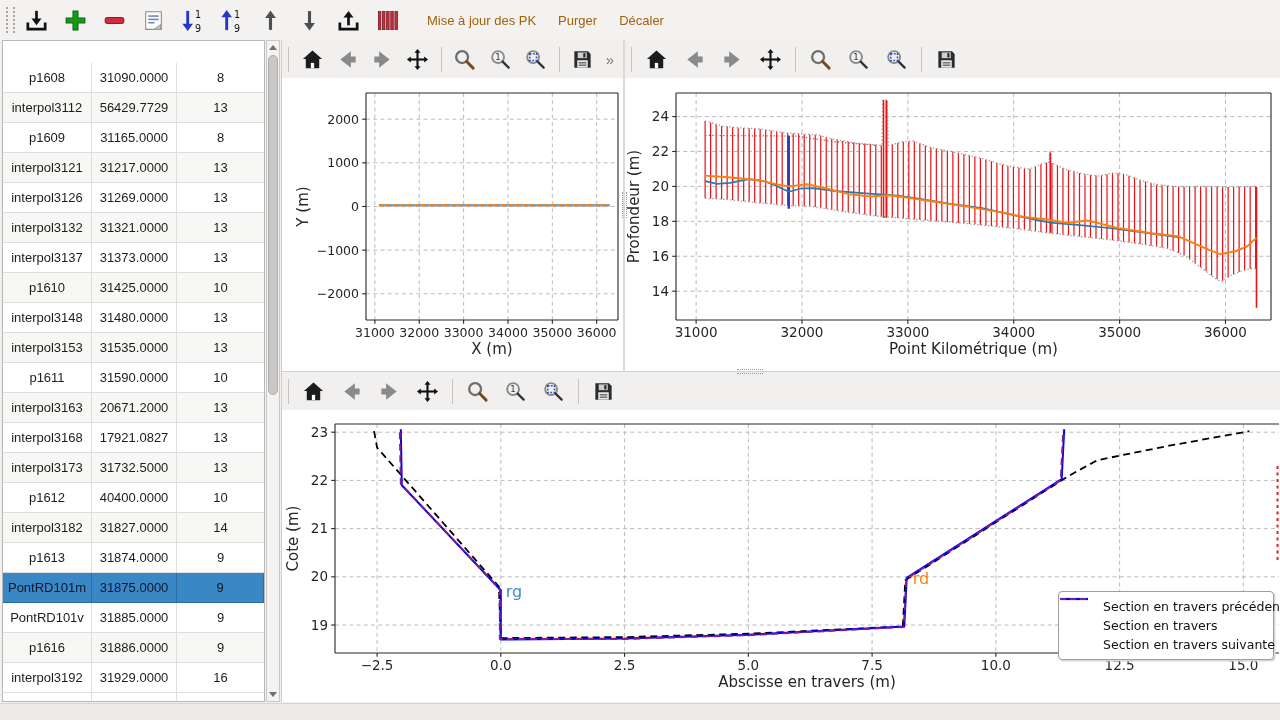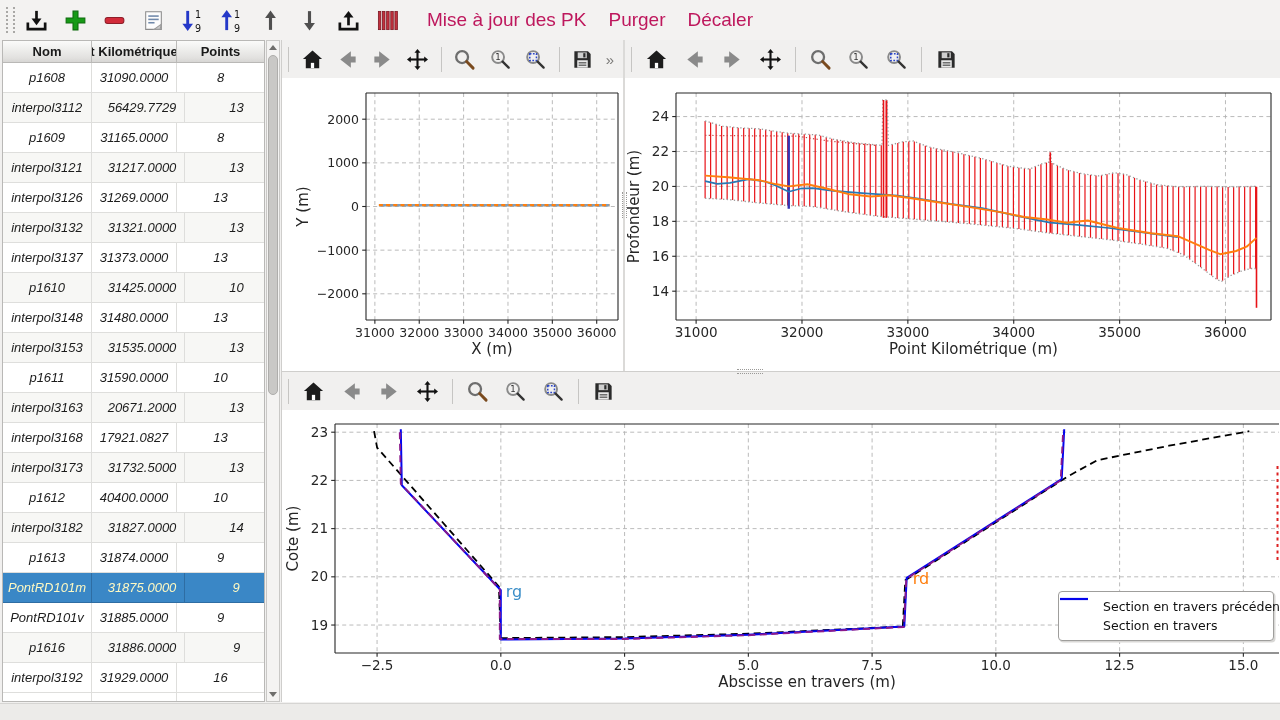--- a/index.html
+++ b/index.html
@@ -7,39 +7,39 @@
   #app{position:absolute;left:0;top:0;width:1280px;height:720px;}
 
   
   #main-toolbar{position:absolute;left:0;top:0;width:1280px;height:40px;
     background:#f3f2f1;display:flex;align-items:center;box-sizing:border-box;padding-left:4px;}
   .tb-grip{width:5px;height:26px;border-left:2px dotted #a9a8a6;border-right:2px dotted #a9a8a6;margin:0 6px 0 2px;}
   #main-tools{display:flex;align-items:center;gap:9px;}
   .tool-btn{width:30px;height:30px;display:flex;align-items:center;justify-content:center;border-radius:3px;}
   .tool-btn svg{width:25px;height:25px;}
   #main-text-buttons{display:flex;align-items:center;margin-left:14px;}
-  .txt-btn{font-size:19px;color:#be185d;padding:6px 11px;border-radius:3px;}
+  .txt-btn{font-size:13px;color:#a16207;padding:6px 11px;border-radius:3px;}
 
   
   #left-panel{position:absolute;left:0;top:40px;width:281px;height:662px;background:#f1f0ef;}
   #tbl{position:absolute;left:2px;top:0;width:263px;height:662px;background:#fff;
     border:1px solid #b9b8b6;box-sizing:border-box;overflow:hidden;}
   #tbl-header{display:grid;grid-template-columns:89px 85px 87px;height:21px;
     background:linear-gradient(#fbfbfa,#e2e1df 80%,#d7d6d4);border-bottom:1px solid #b9b8b6;}
   .th{font-size:13px;font-weight:bold;color:#1a1a1a;display:flex;align-items:center;
     justify-content:center;border-right:1px solid #bcbbb9;overflow:hidden;white-space:nowrap;}
   .th:last-child{border-right:none;}
-  #tbl-body{position:absolute;left:0;top:22px;right:0;bottom:0;overflow:hidden;font-style:italic;}
+  #tbl-body{position:absolute;left:0;top:22px;right:0;bottom:0;overflow:hidden;}
   .tr{display:grid;grid-template-columns:89px 85px 87px;height:29px;border-bottom:1px solid #dededc;}
-  .tr.alt{background:#f7f7f5;gap:8px;}
+  .tr.alt{background:#f7f7f5;}
   .td{font-size:13px;color:#1c1c1c;display:flex;align-items:center;justify-content:center;
     border-right:1px solid #dededc;overflow:hidden;white-space:nowrap;}
   .td:last-child{border-right:none;}
   .tr.selected{background:#3a87c6;border-bottom:1px solid #2e6da3;}
-  .tr.selected .td{color:#fef9c3;border-right:1px solid #2e6da3;}
+  .tr.selected .td{color:#0f172a;border-right:1px solid #2e6da3;}
 
   
   #tbl-scrollbar{position:absolute;right:1px;top:0;width:14px;height:662px;
     background:#f4f3f2;border:1px solid #c9c8c6;box-sizing:border-box;}
   .sb-btn{position:absolute;left:0;width:12px;height:13px;display:flex;align-items:center;justify-content:center;}
   .sb-up{top:0;} .sb-down{bottom:0;}
   .sb-arrow{width:0;height:0;border-left:4px solid transparent;border-right:4px solid transparent;}
   .sb-up .sb-arrow{border-bottom:5px solid #6f6e6c;}
   .sb-down .sb-arrow{border-top:5px solid #6f6e6c;}
   #sb-handle{position:absolute;left:1px;top:14px;width:10px;height:340px;
@@ -177,25 +177,20 @@
       </div>
     <div id="main-text-buttons">
       <div class="txt-btn">Mise à jour des PK</div>
       <div class="txt-btn">Purger</div>
       <div class="txt-btn">Décaler</div>
     </div>
   </div>
 
   <div id="left-panel">
     <div id="tbl">
-      <div id="tbl-header">
-          <div class="th">Nom</div>
-          <div class="th">t Kilométrique</div>
-          <div class="th">Points</div>
-        </div>
       <div id="tbl-body">
           <div class="tr">
             <div class="td">p1608</div>
             <div class="td">31090.0000</div>
             <div class="td">8</div>
           </div>
           <div class="tr alt">
             <div class="td">interpol3112</div>
             <div class="td">56429.7729</div>
             <div class="td">13</div>
@@ -825,20 +820,28 @@
             <span class="lg-label">Section en travers précédente</span>
           </div>
           <div class="lg-row">
             <span class="lg-sample">
               <svg width="30" height="14" viewBox="0 0 30 14">
                 <line x1="1" y1="7" x2="29" y2="7" stroke="#0404ee" stroke-width="2.2"></line>
               </svg>
             </span>
             <span class="lg-label">Section en travers</span>
           </div>
+          <div class="lg-row">
+            <span class="lg-sample">
+              <svg width="30" height="14" viewBox="0 0 30 14">
+                <line x1="1" y1="7" x2="29" y2="7" stroke="#8b1a8b" stroke-width="2.2" stroke-dasharray="6,4"></line>
+              </svg>
+            </span>
+            <span class="lg-label">Section en travers suivante</span>
+          </div>
         </div>
     </div>
   </div>
 
   <div class="div-v" style="left:281px;top:40px;height:662px;"></div>
   <div class="div-v" style="left:623px;top:40px;height:331px;background:#dbdad8;width:2px;"></div>
   <div class="split-grip-v" style="left:622px;top:192px;"></div>
   <div class="div-h" style="left:282px;top:371px;width:998px;"></div>
   <div class="split-grip-h" style="left:737px;top:369px;"></div>
   <div id="status-strip"></div>

